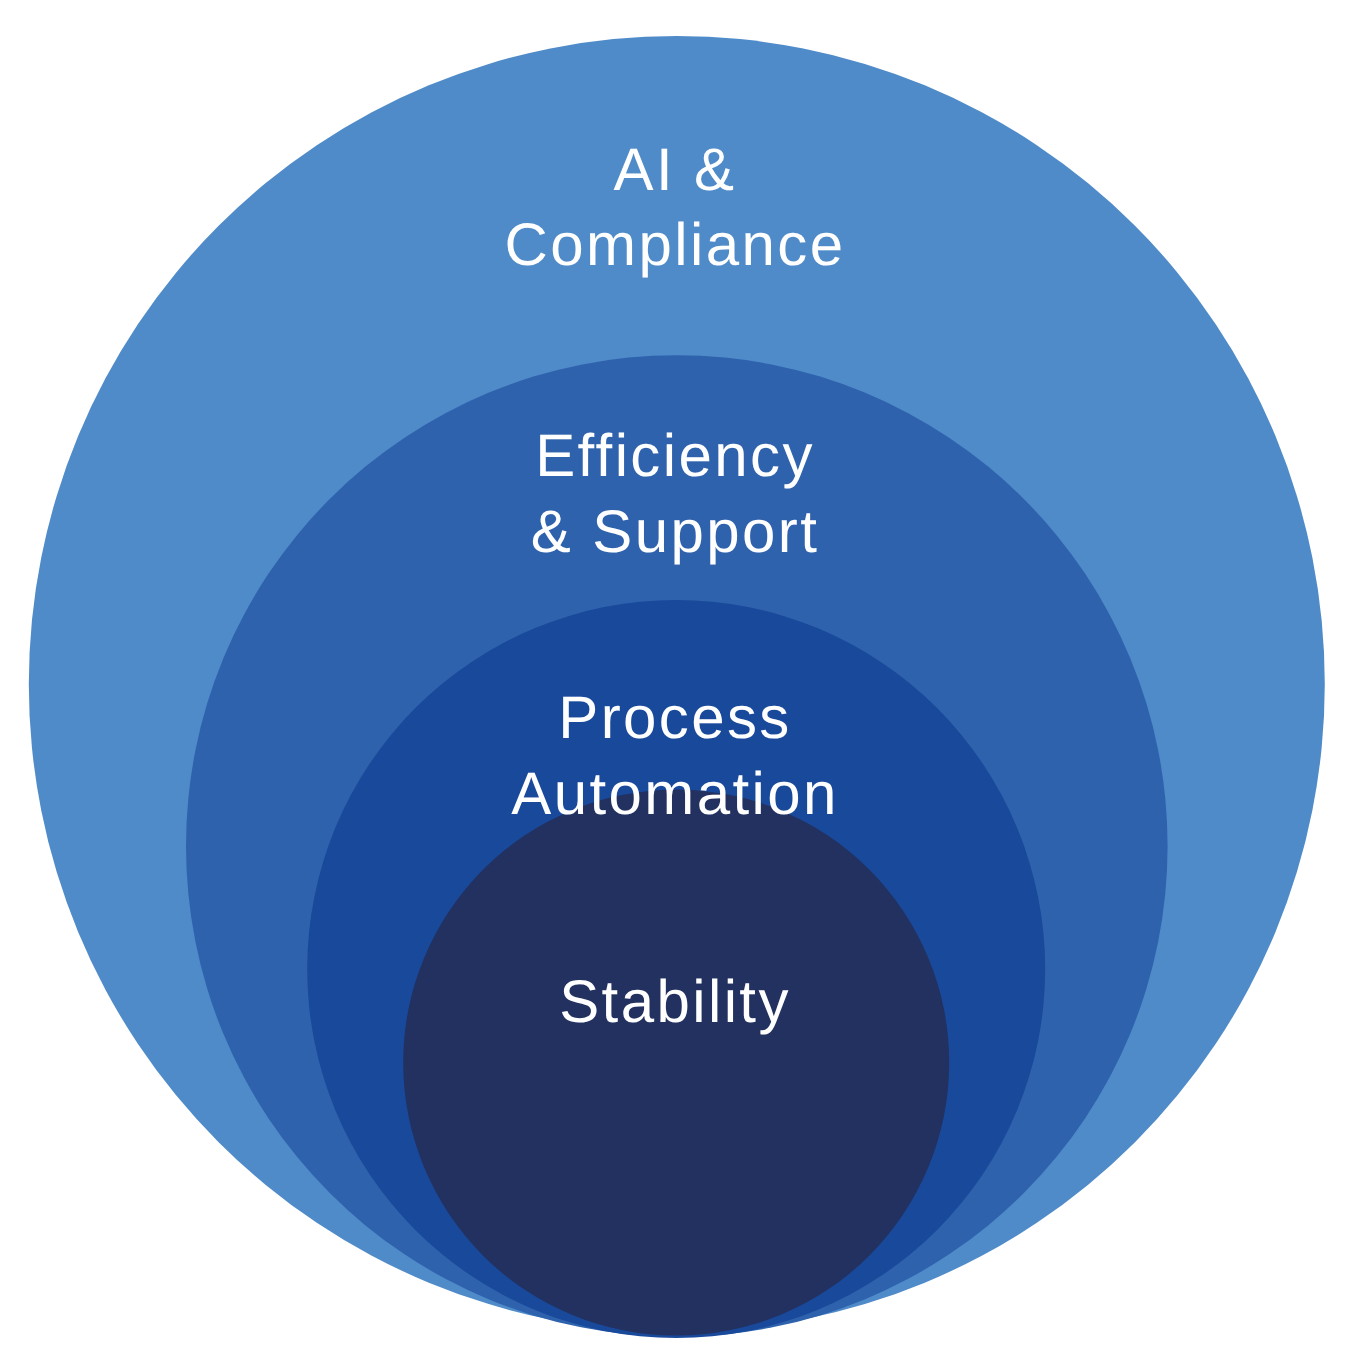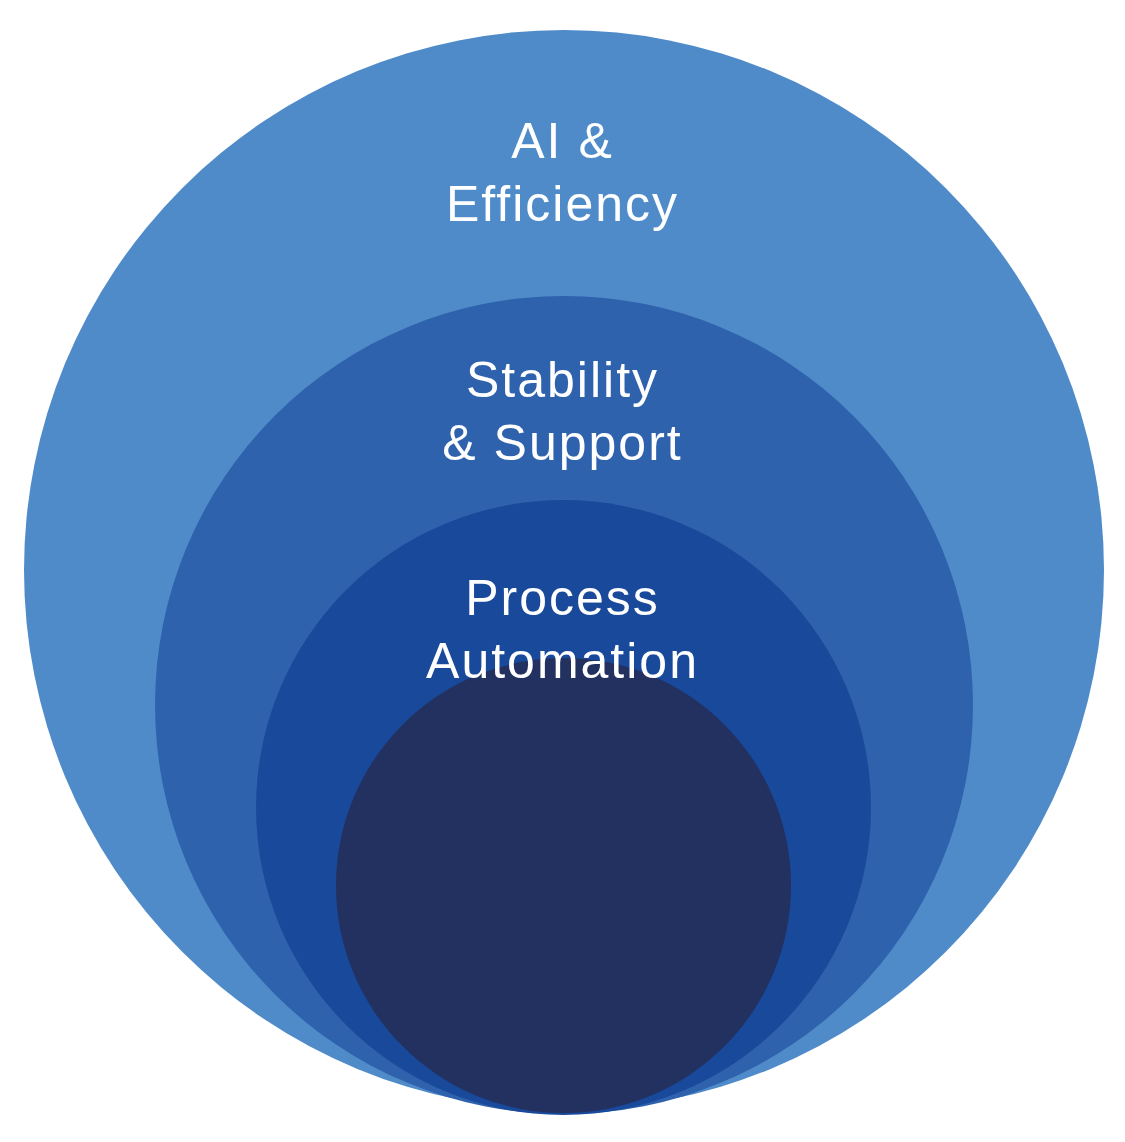--- a/index.html
+++ b/index.html
@@ -53,29 +53,30 @@
   <div class="circle c1" style="background-color: rgb(79, 139, 201);"></div>
 
   <div class="circle c2" style="background-color: rgb(47, 98, 173);"></div>
 
   <div class="circle c3" style="background-color: rgb(25, 73, 155);"></div>
 
   <div class="circle c4" style="background-color: rgb(34, 49, 95);"></div>
 
   <div class="label l1" style="color: rgb(255, 255, 255);">
     <div>AI &amp;</div>
-    <div>Efficiency</div>
+    <div>Compliance</div>
   </div>
 
   <div class="label l2" style="color: rgb(255, 255, 255);">
-    <div>Stability</div>
+    <div>Efficiency</div>
     <div>&amp; Support</div>
   </div>
 
   <div class="label l3" style="color: rgb(255, 255, 255);">
     <div>Process</div>
     <div>Automation</div>
   </div>
 
   <div class="label l4" style="color: rgb(255, 255, 255);">
+    <div>Stability</div>
   </div>
 
 </div>
 
 </body></html>

